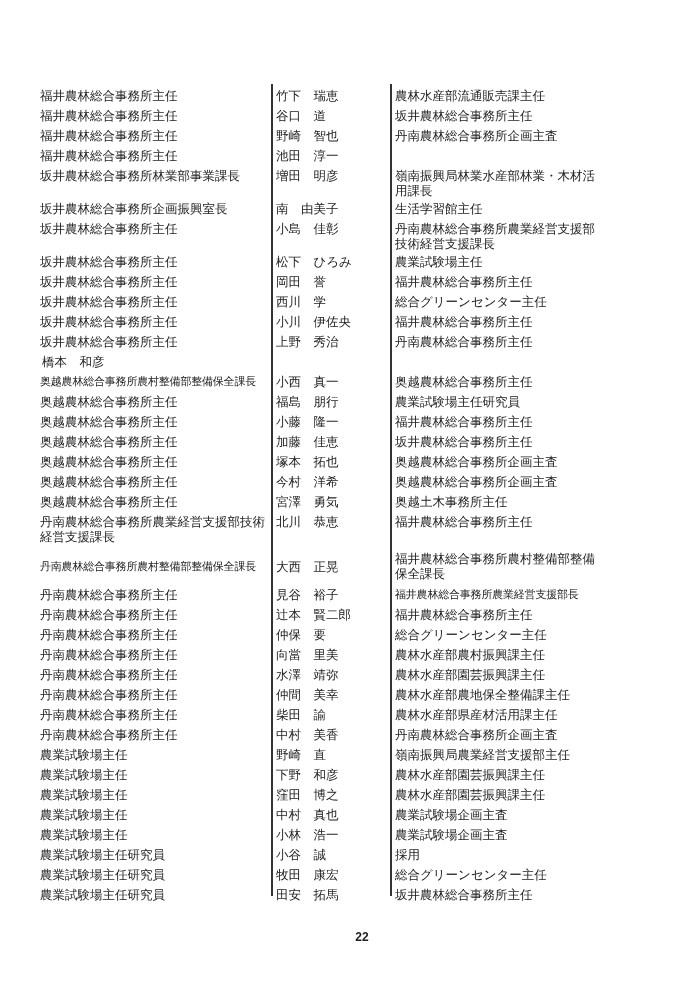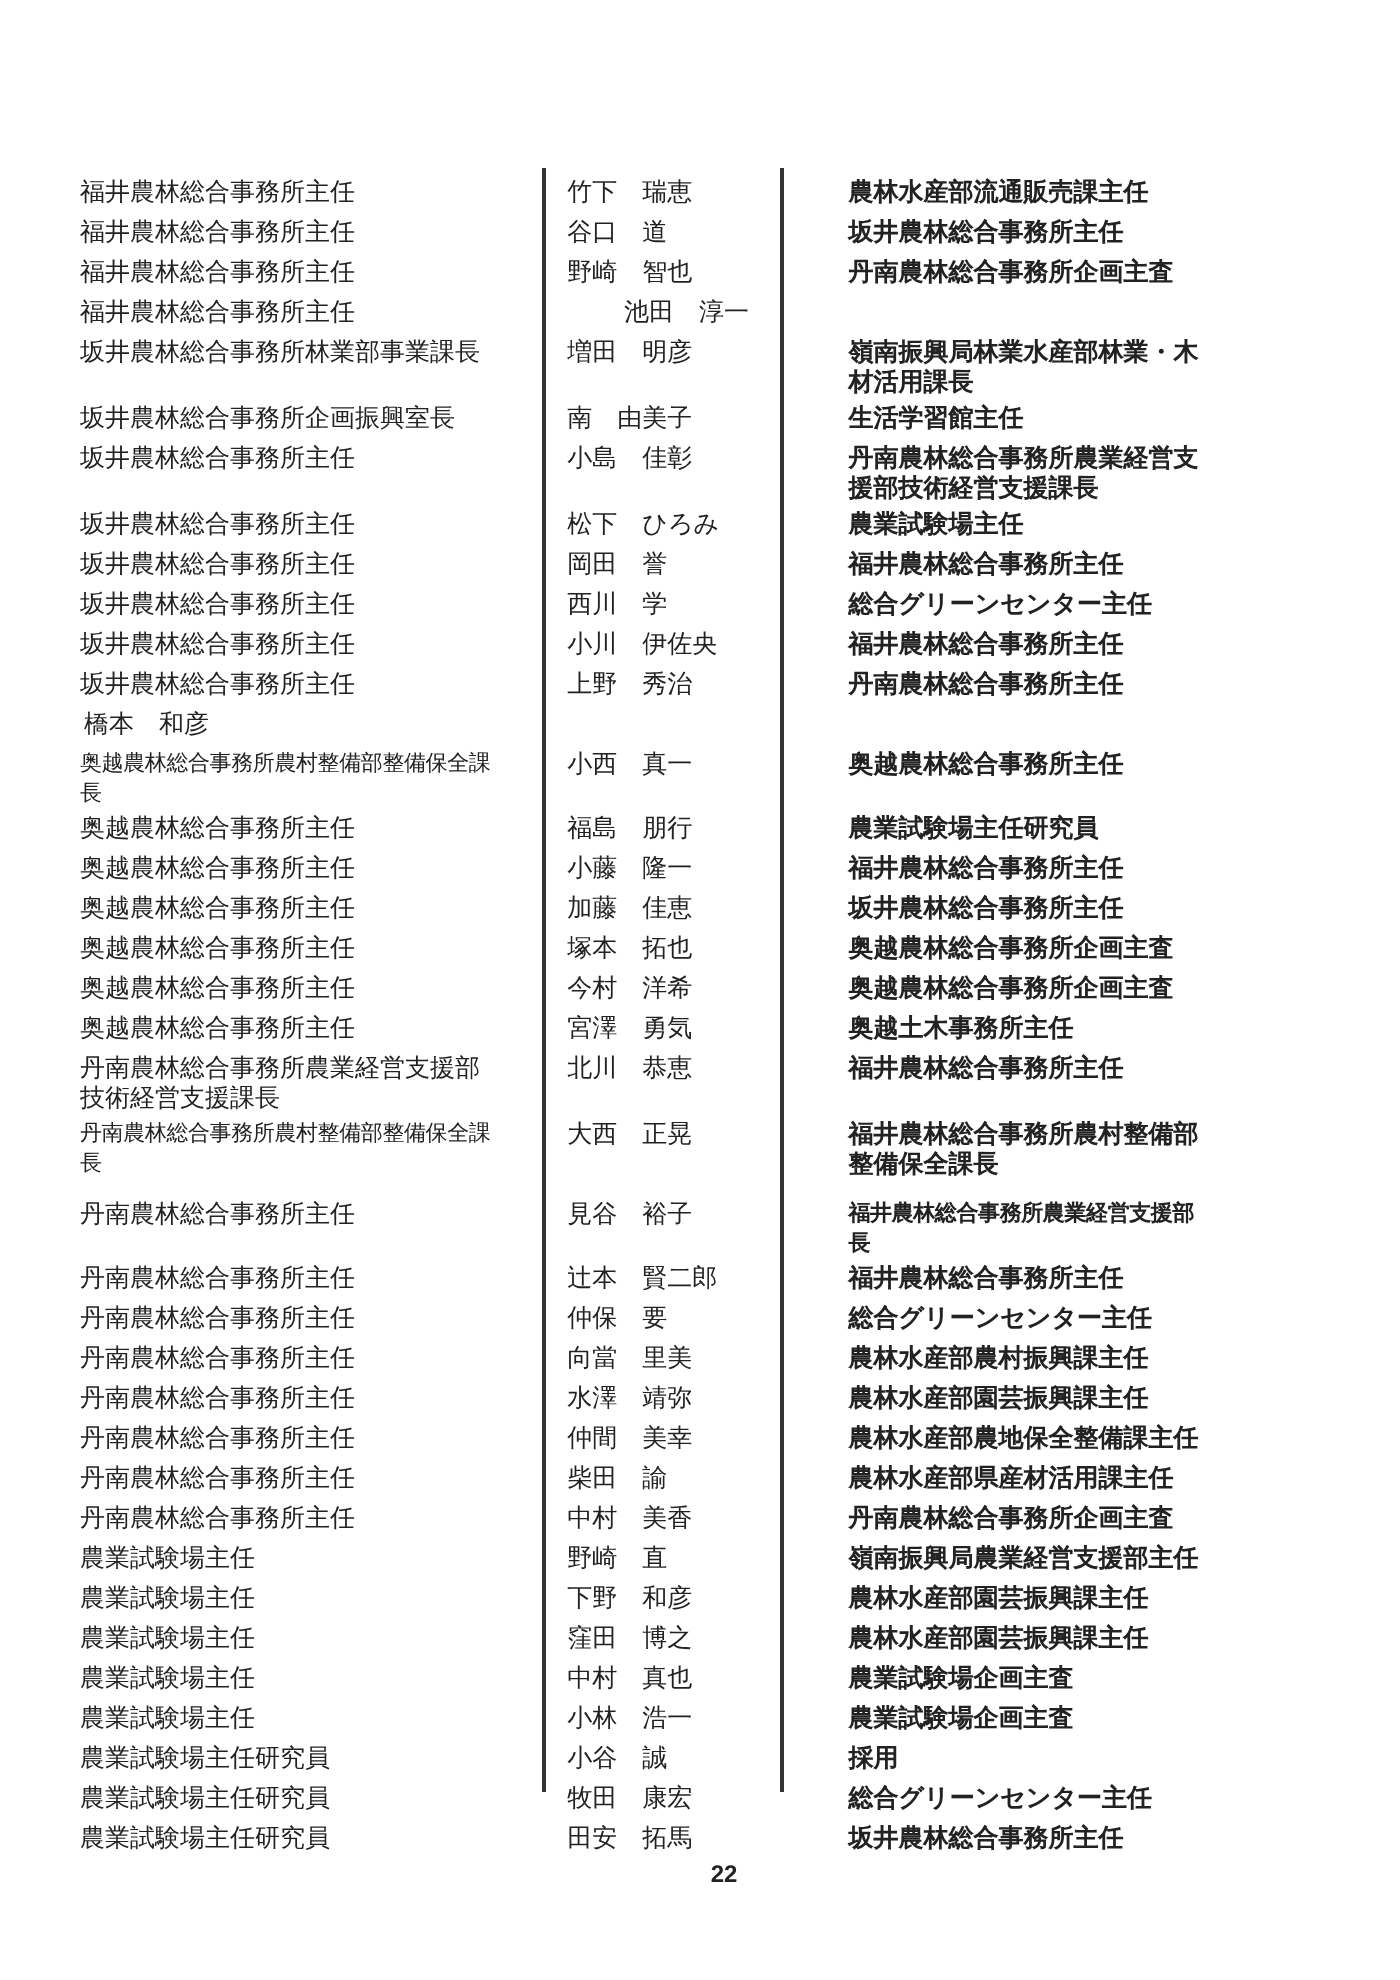--- a/index.html
+++ b/index.html
@@ -3,27 +3,27 @@
   <meta charset="utf-8">
   <style>
     html, body { margin: 0; padding: 0; background: #ffffff; }
     body { width: 700px; height: 990px; position: relative; overflow: hidden;
            font-family: "DejaVu Serif", "Liberation Serif", serif; color: #222; }
     .page { position: absolute; left: 0; top: 0; width: 700px; height: 990px; }
     .vline { position: absolute; width: 1.5px; background: #333; }
     .vline.a { left: 271px; top: 84px; height: 812px; }
     .vline.b { left: 390px; top: 84px; height: 812px; }
     .rows { position: absolute; left: 40px; top: 86px; width: 560px; }
-    .row { display: flex; align-items: flex-start; font-size: 12.5px; line-height: 15px; min-height: 20px; gap: 36px; }
+    .row { display: flex; align-items: flex-start; font-size: 12.5px; line-height: 15px; min-height: 20px; }
     .row .c1 { width: 234px; padding-top: 2px; }
     .row .c2 { width: 119px; padding-top: 2px; padding-left: 2px; }
-    .row .c3 { width: 200px; padding-top: 2px; font-weight: bold; }
+    .row .c3 { width: 200px; padding-top: 2px; }
     .row .c1.small, .row .c3.small { font-size: 11px; letter-spacing: -0.2px; }
     .row.tall { min-height: 33px; }
-    .row.tall2 { min-height: 40px; }
+    .row.tall2 { min-height: 40px; align-items: center; }
     .pagenum { position: absolute; left: 12px; width: 700px; top: 930px; text-align: center;
                font-family: "Liberation Sans", sans-serif; font-weight: bold; font-size: 12px; color: #222; }
   </style>
 </head>
 <body>
 
 <div class="page">
   <div class="vline a"></div>
   <div class="vline b"></div>
 

